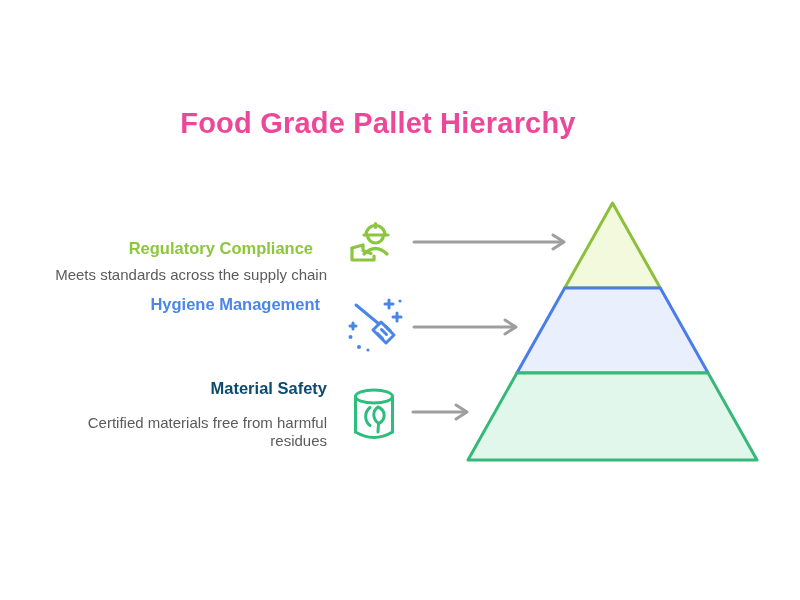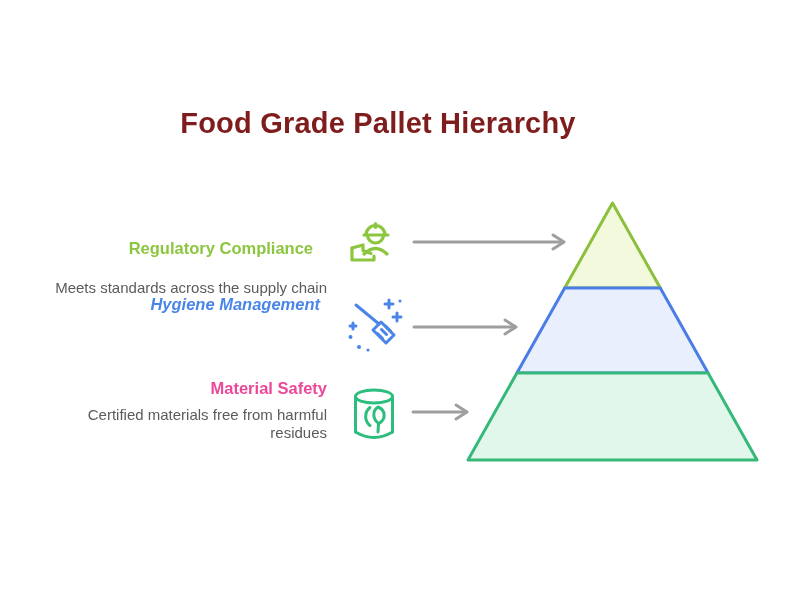--- a/index.html
+++ b/index.html
@@ -33,57 +33,57 @@
     font-weight: bold;
     line-height: 20px;
   }
   .section-desc {
     font-size: 15px;
     line-height: 18px;
     color: #5B5B5B;
   }
   .s1 { top: 216px; }
   .s1 .section-heading { margin-right: 14px; margin-top: 22px; }
-  .s1 .section-desc { margin-top: 21px; }
+  .s1 .section-desc { margin-top: 8px; }
   .s2 { top: 294px; }
-  .s2 .section-heading { margin-right: 7px; font-style: italic; }
+  .s2 .section-heading { margin-right: 7px; }
   .s2 .section-desc { margin-top: 19px; width: 260px; margin-left: auto; }
   .s3 { top: 378px; }
-  .s3 .section-desc { margin-top: 8px; width: 272px; margin-left: auto; }
+  .s3 .section-desc { margin-top: 16px; width: 272px; margin-left: auto; }
 
   .icon { position: absolute; }
   .icon-1 { left: 347px; top: 219px; }
   .icon-2 { left: 346px; top: 296px; }
   .icon-3 { left: 351px; top: 387px; }
 
   .arrow { position: absolute; }
   .arrow-1 { left: 412px; top: 233px; }
   .arrow-2 { left: 412px; top: 318px; }
   .arrow-3 { left: 411px; top: 403px; }
 
   .pyramid { position: absolute; left: 460px; top: 195px; }
 </style>
 </head>
 <body>
 
 <div class="canvas">
 
-  <div class="diagram-title" style="color: #7f1d1d;">Food Grade Pallet Hierarchy</div>
+  <div class="diagram-title" style="color: #ec4899;">Food Grade Pallet Hierarchy</div>
 
   <div class="section s1">
     <div class="section-heading" style="color: rgb(140, 198, 63);">Regulatory Compliance</div>
     <div class="section-desc">Meets standards across the supply chain</div>
   </div>
 
   <div class="section s2">
     <div class="section-heading" style="color: rgb(74, 134, 232);">Hygiene Management</div>
   </div>
 
   <div class="section s3">
-    <div class="section-heading" style="color: #ec4899;">Material Safety</div>
+    <div class="section-heading" style="color: #0c4a6e;">Material Safety</div>
     <div class="section-desc">Certified materials free from harmful residues</div>
   </div>
 
   <svg class="icon icon-1" width="52" height="52" viewBox="0 0 52 52">
     <g fill="none" stroke-width="3.2" stroke-linecap="round" stroke-linejoin="round" stroke="#8CC63F">
       <path d="M28.5 4.5 v4"></path>
       <path d="M19 16 a9.5 9.5 0 0 1 19 0"></path>
       <path d="M17 16 H41"></path>
       <path d="M20.5 16 a8 8 0 0 0 16 0"></path>
       <path d="M17 35 Q28.5 24 40 35"></path>

